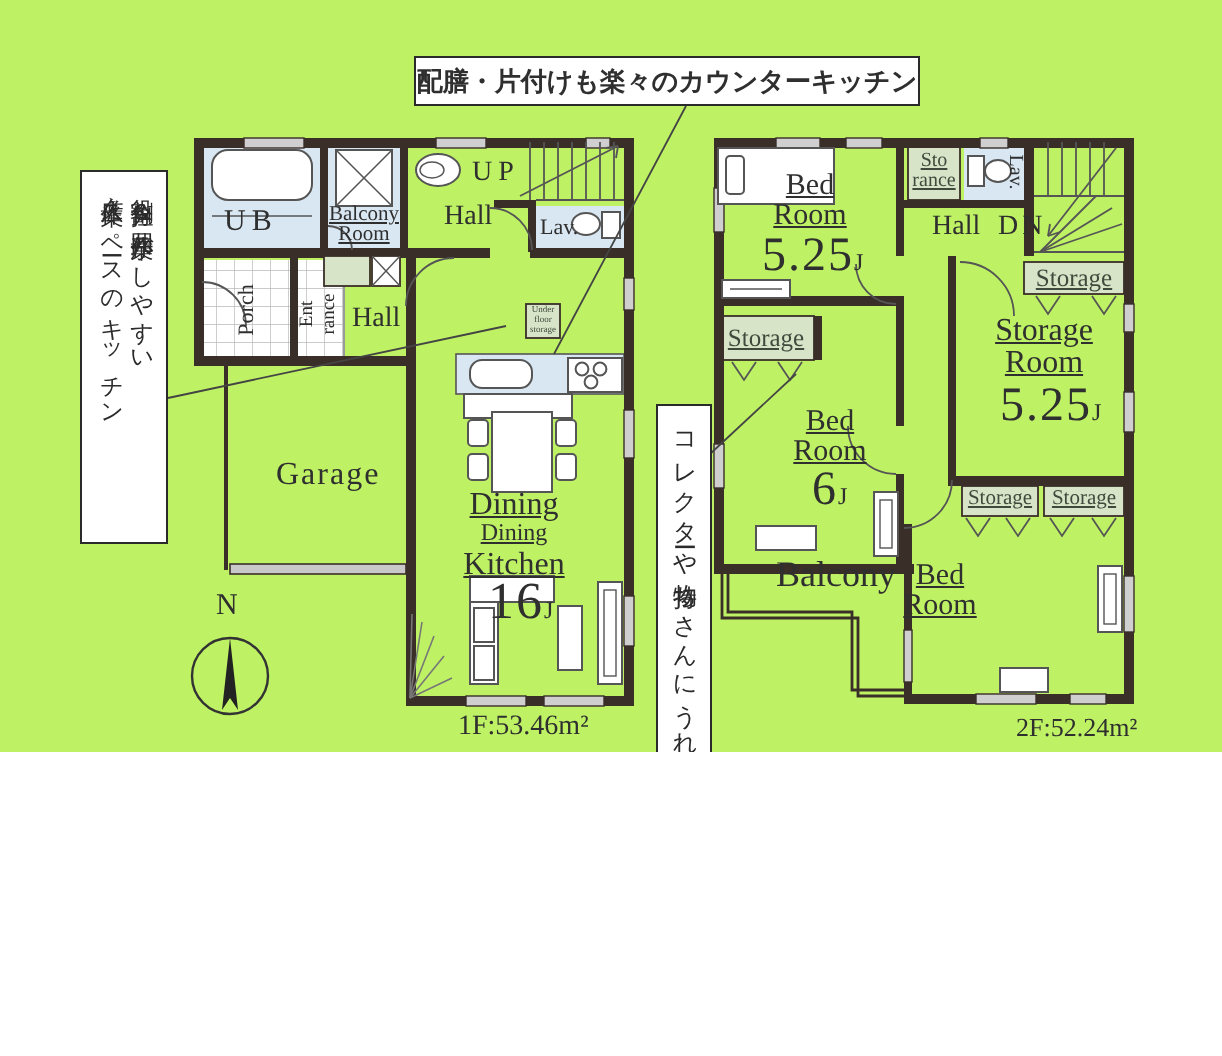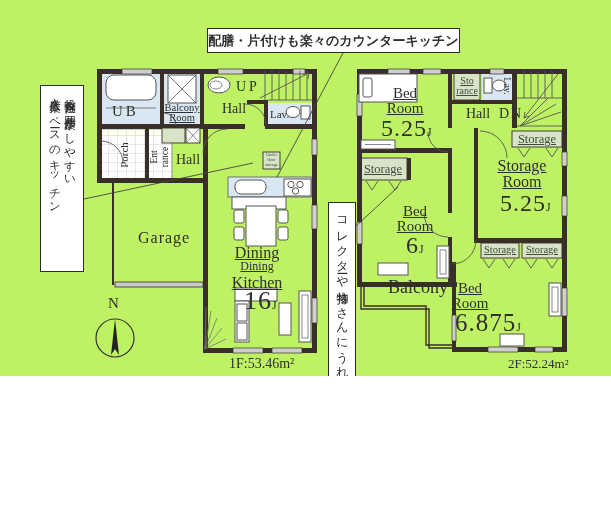--- a/index.html
+++ b/index.html
@@ -325,16 +325,15 @@
 <div class="lbl ctr" style="left:522px;top:174px;font-size:16px;">Room</div>
 <div class="lbl" style="left:500px;top:191px;"><span class="num">5.25</span><span class="unit">J</span></div>
 <div class="lbl ctr" style="left:415px;top:204px;font-size:15px;">Bed</div>
 <div class="lbl ctr" style="left:415px;top:219px;font-size:15px;">Room</div>
 <div class="lbl" style="left:406px;top:233px;"><span class="num">6</span><span class="unit">J</span></div>
 <div class="lbl ctr green-t" style="left:500px;top:245px;font-size:10.5px;">Storage</div>
 <div class="lbl ctr green-t" style="left:542px;top:245px;font-size:10.5px;">Storage</div>
 <div class="lbl" style="left:388px;top:278px;font-size:18px;">Balcony</div>
 <div class="lbl ctr" style="left:470px;top:281px;font-size:15px;">Bed</div>
 <div class="lbl ctr" style="left:470px;top:296px;font-size:15px;">Room</div>
-<div class="lbl" style="left:455px;top:310px;"><span class="num" style="font-size:25px;">6.875</span><span class="unit">J</span></div>
 <div class="lbl" style="left:508px;top:357px;font-size:13px;">2F:52.24m²</div>
 
 </div>
 
 </body></html>

